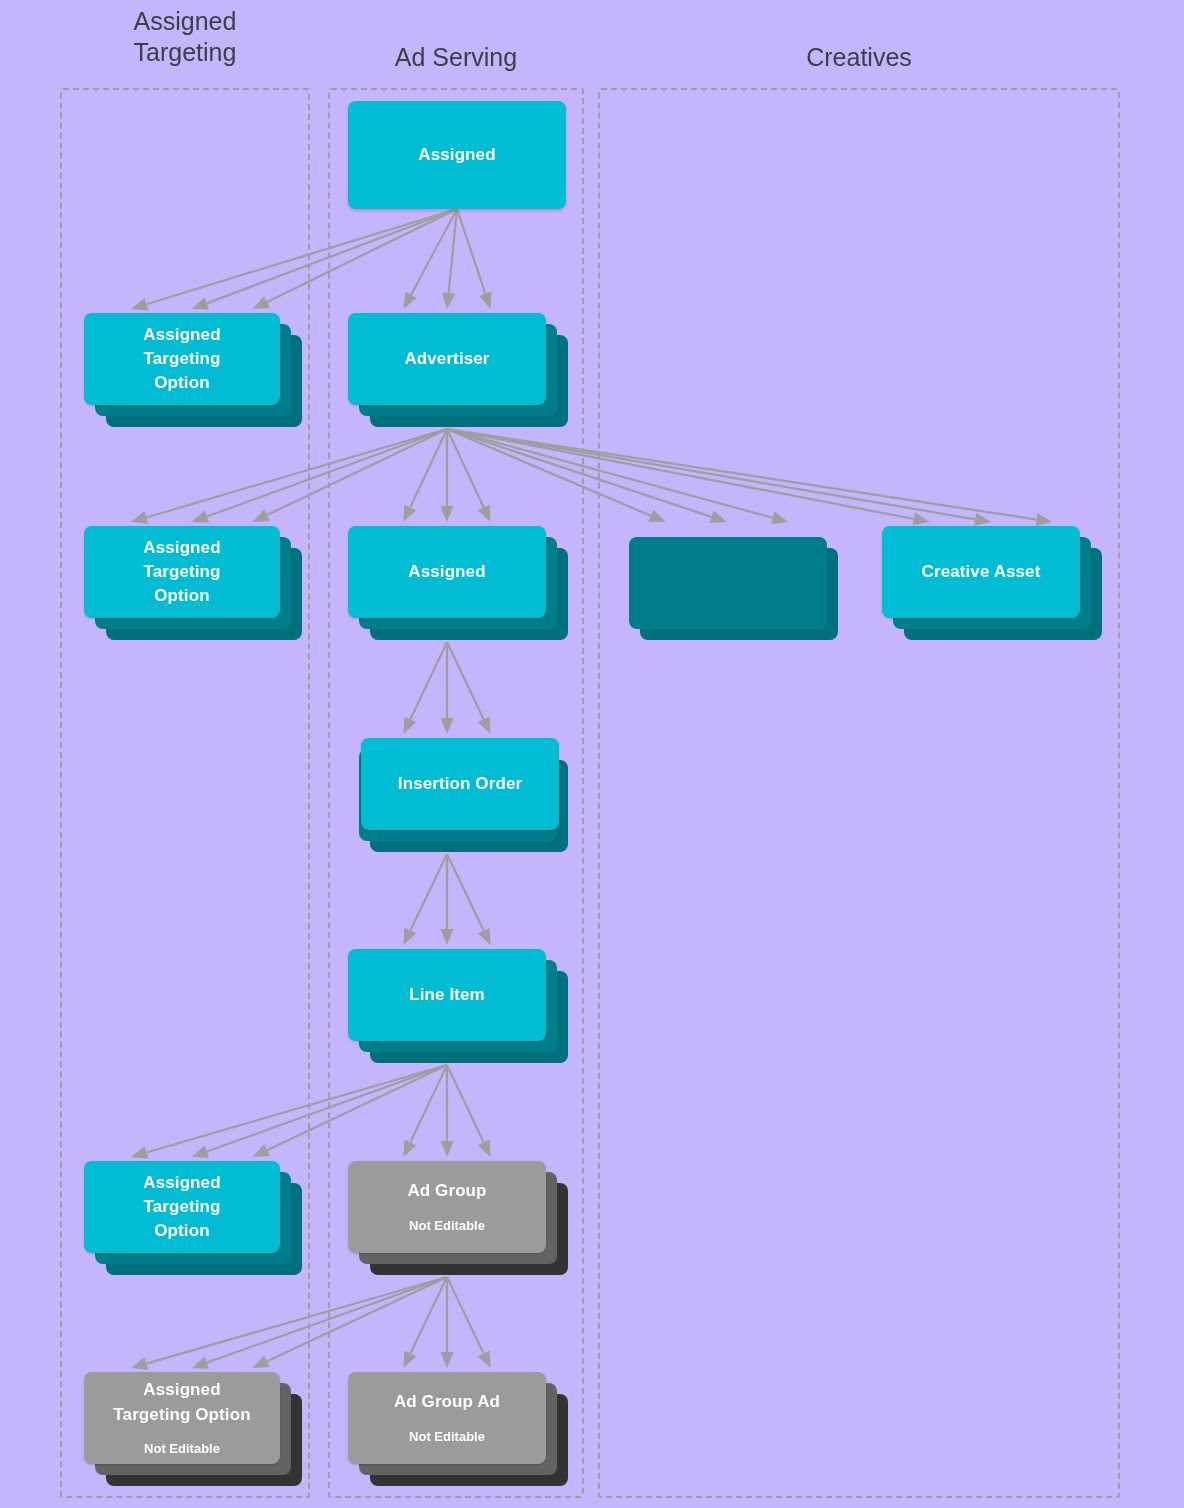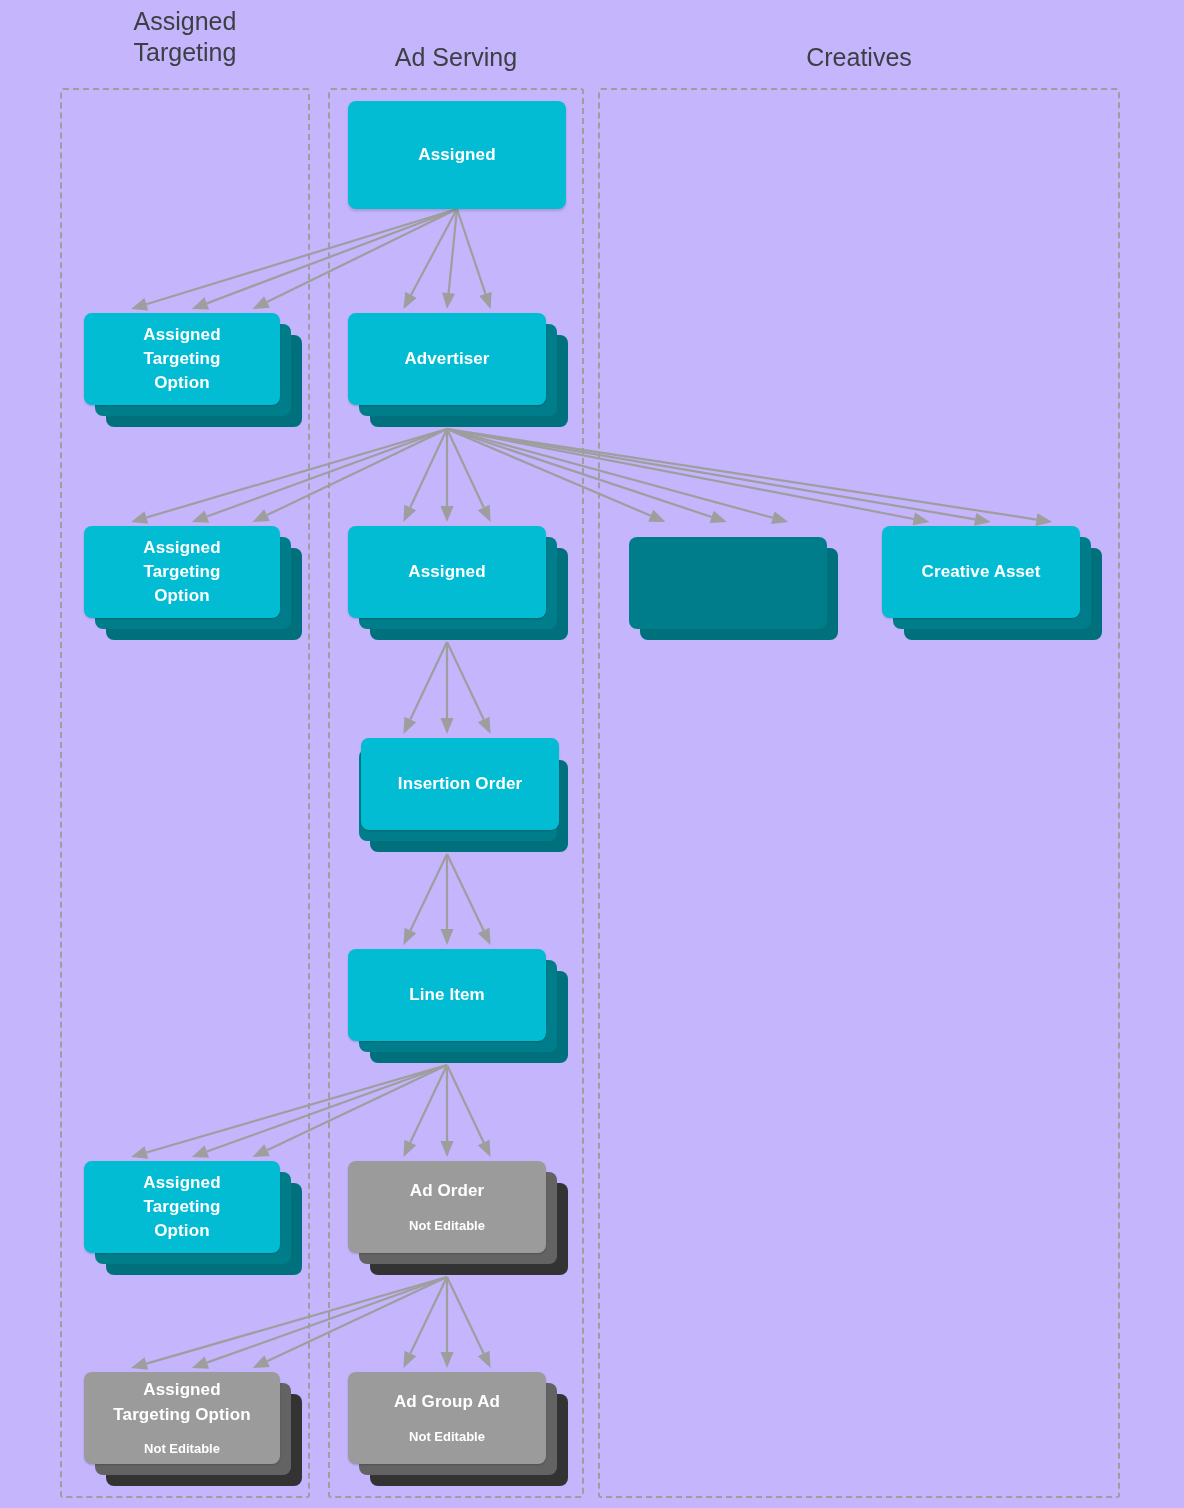--- a/index.html
+++ b/index.html
@@ -245,21 +245,21 @@
         <div class="card front" style="left: 0px; top: 0px; width: 196px; height: 92px;">
           <div class="node-title">Assigned
 Targeting
 Option</div>
         </div>
       </div>
       <div class="node gray" style="left: 348px; top: 1161px; width: 222px; height: 116px;">
         <div class="card back2" style="left: 22px; top: 22px; width: 198px; height: 92px;"></div>
         <div class="card back1" style="left: 11px; top: 11px; width: 198px; height: 92px;"></div>
         <div class="card front" style="left: 0px; top: 0px; width: 198px; height: 92px;">
-          <div class="node-title">Ad Order</div>
+          <div class="node-title">Ad Group</div>
           <div class="node-sub">Not Editable</div>
         </div>
       </div>
       <div class="node gray" style="left: 84px; top: 1372px; width: 220px; height: 116px;">
         <div class="card back2" style="left: 22px; top: 22px; width: 196px; height: 92px;"></div>
         <div class="card back1" style="left: 11px; top: 11px; width: 196px; height: 92px;"></div>
         <div class="card front" style="left: 0px; top: 0px; width: 196px; height: 92px;">
           <div class="node-title">Assigned
 Targeting Option</div>
           <div class="node-sub">Not Editable</div>

